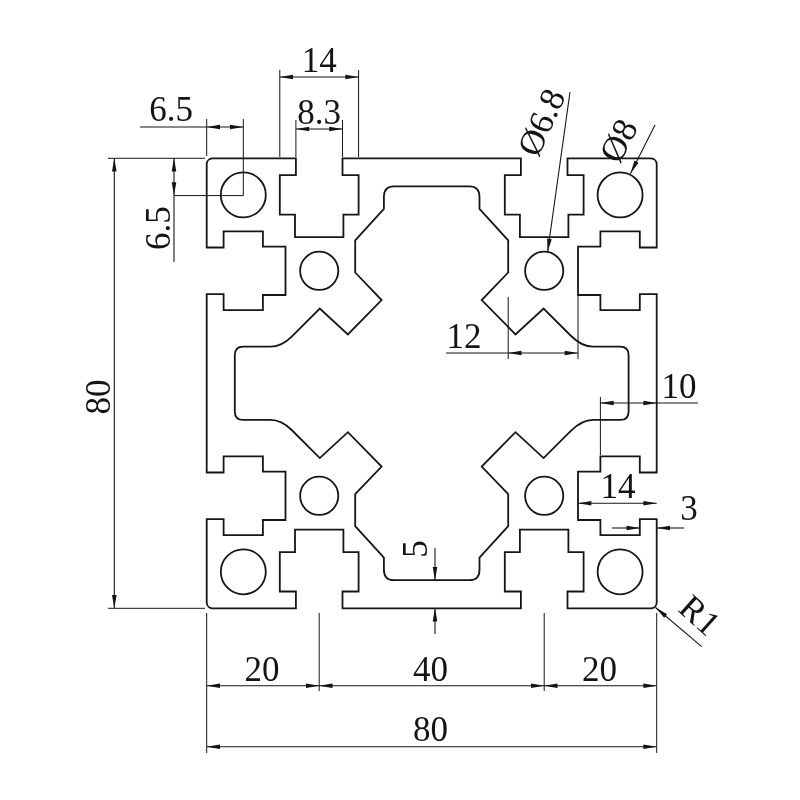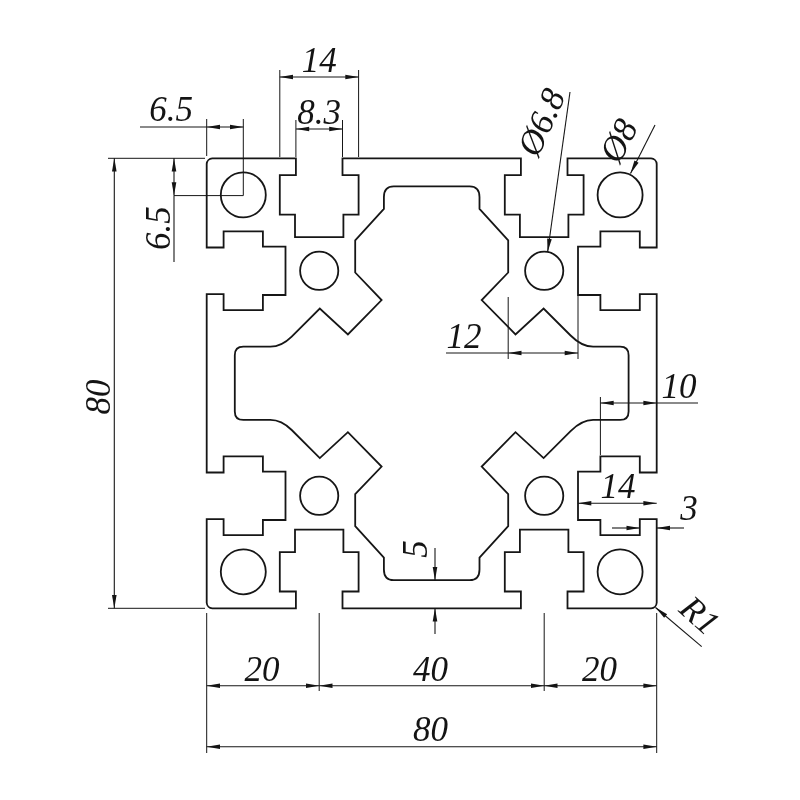--- a/index.html
+++ b/index.html
@@ -1,16 +1,16 @@
 <!DOCTYPE html>
 <html><head>
 <meta charset="utf-8">
 <style>
   html,body{margin:0;padding:0;background:#ffffff;}
-  .page{width:800px;height:800px;background:#ffffff;position:relative;overflow:hidden;font-style:italic;}
+  .page{width:800px;height:800px;background:#ffffff;position:relative;overflow:hidden;}
   svg{display:block;}
   .dimtext{font-family:"Liberation Serif","DejaVu Serif",serif;font-size:35px;fill:#141414;}
   .profile{stroke:#161616;stroke-width:1.8;fill:none;stroke-linejoin:miter;}
   .dimline{stroke:#161616;stroke-width:1.1;fill:none;}
   .extline{stroke:#161616;stroke-width:1.0;fill:none;}
 </style>
 </head>
 <body>
 
 <div class="page">

